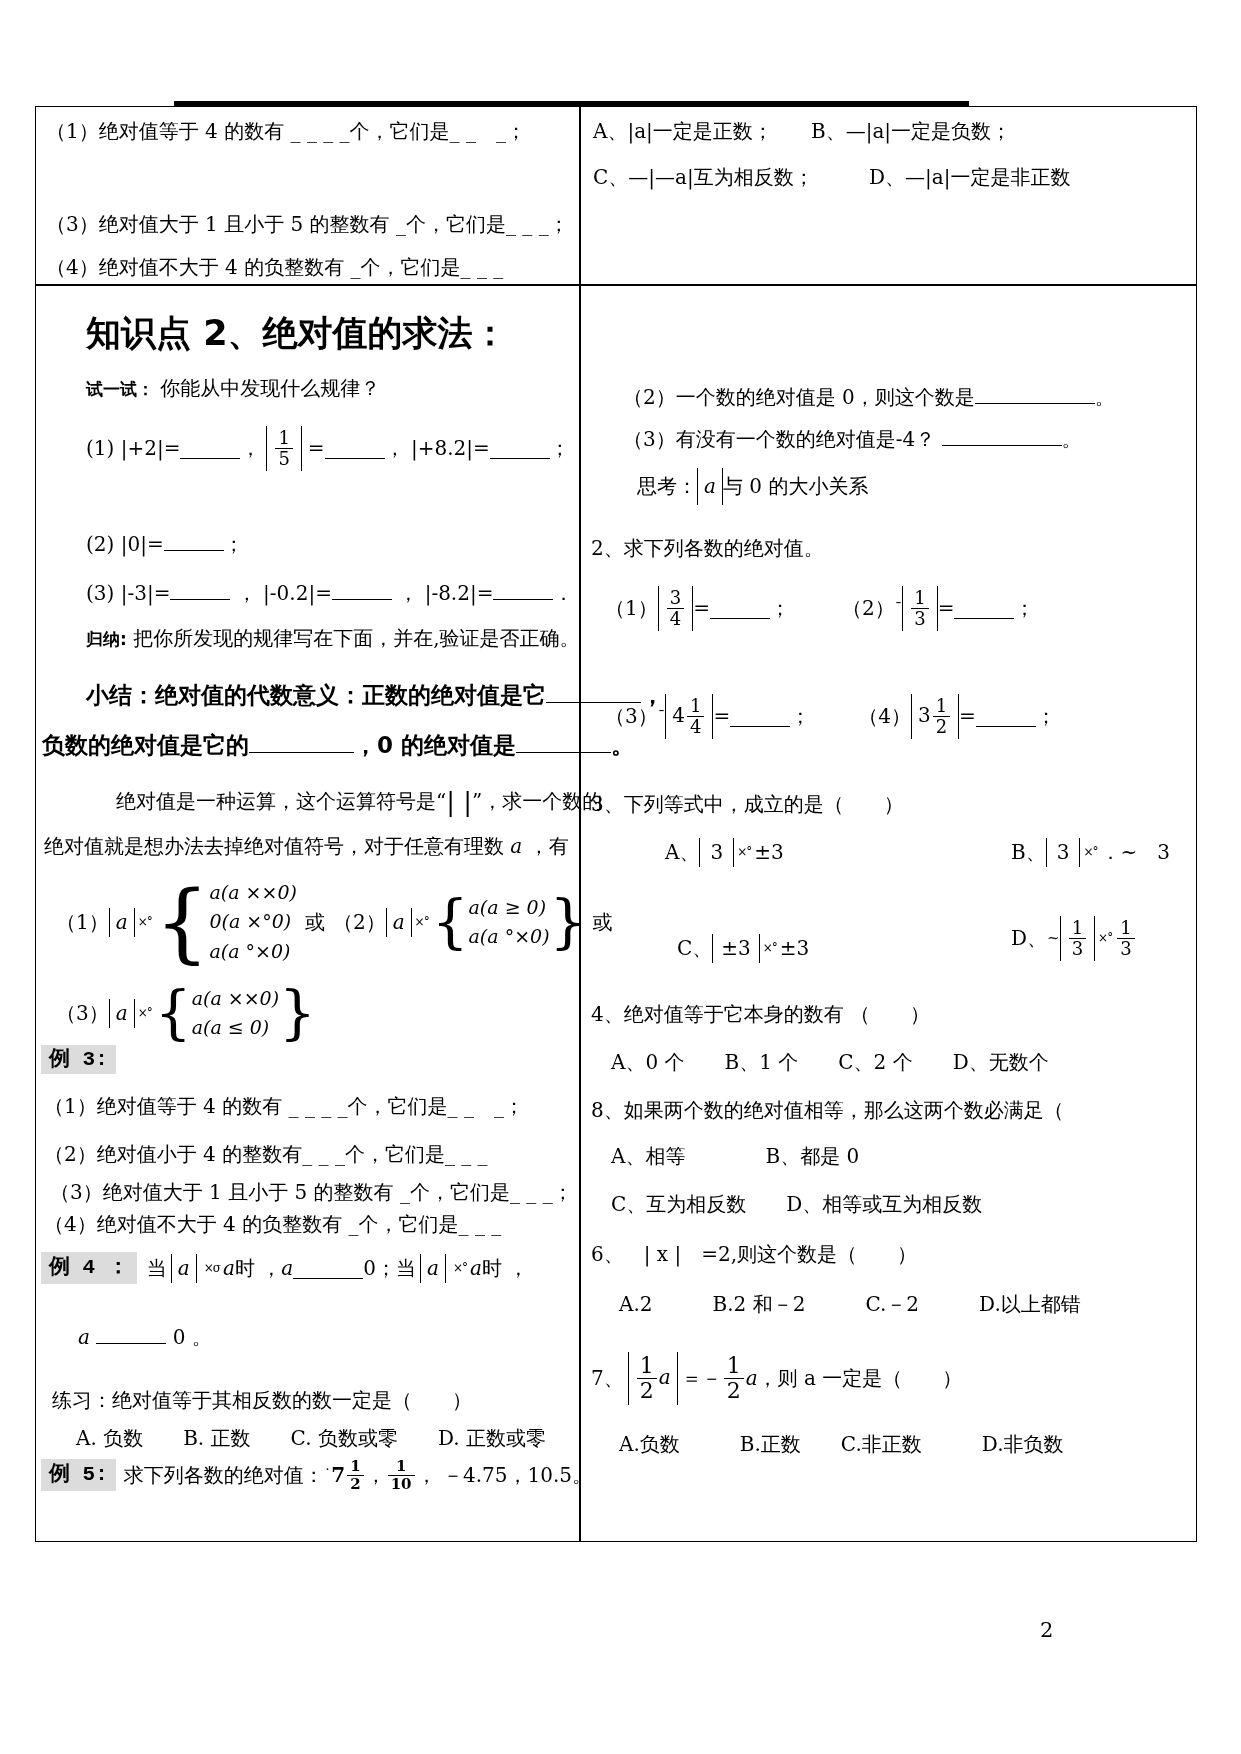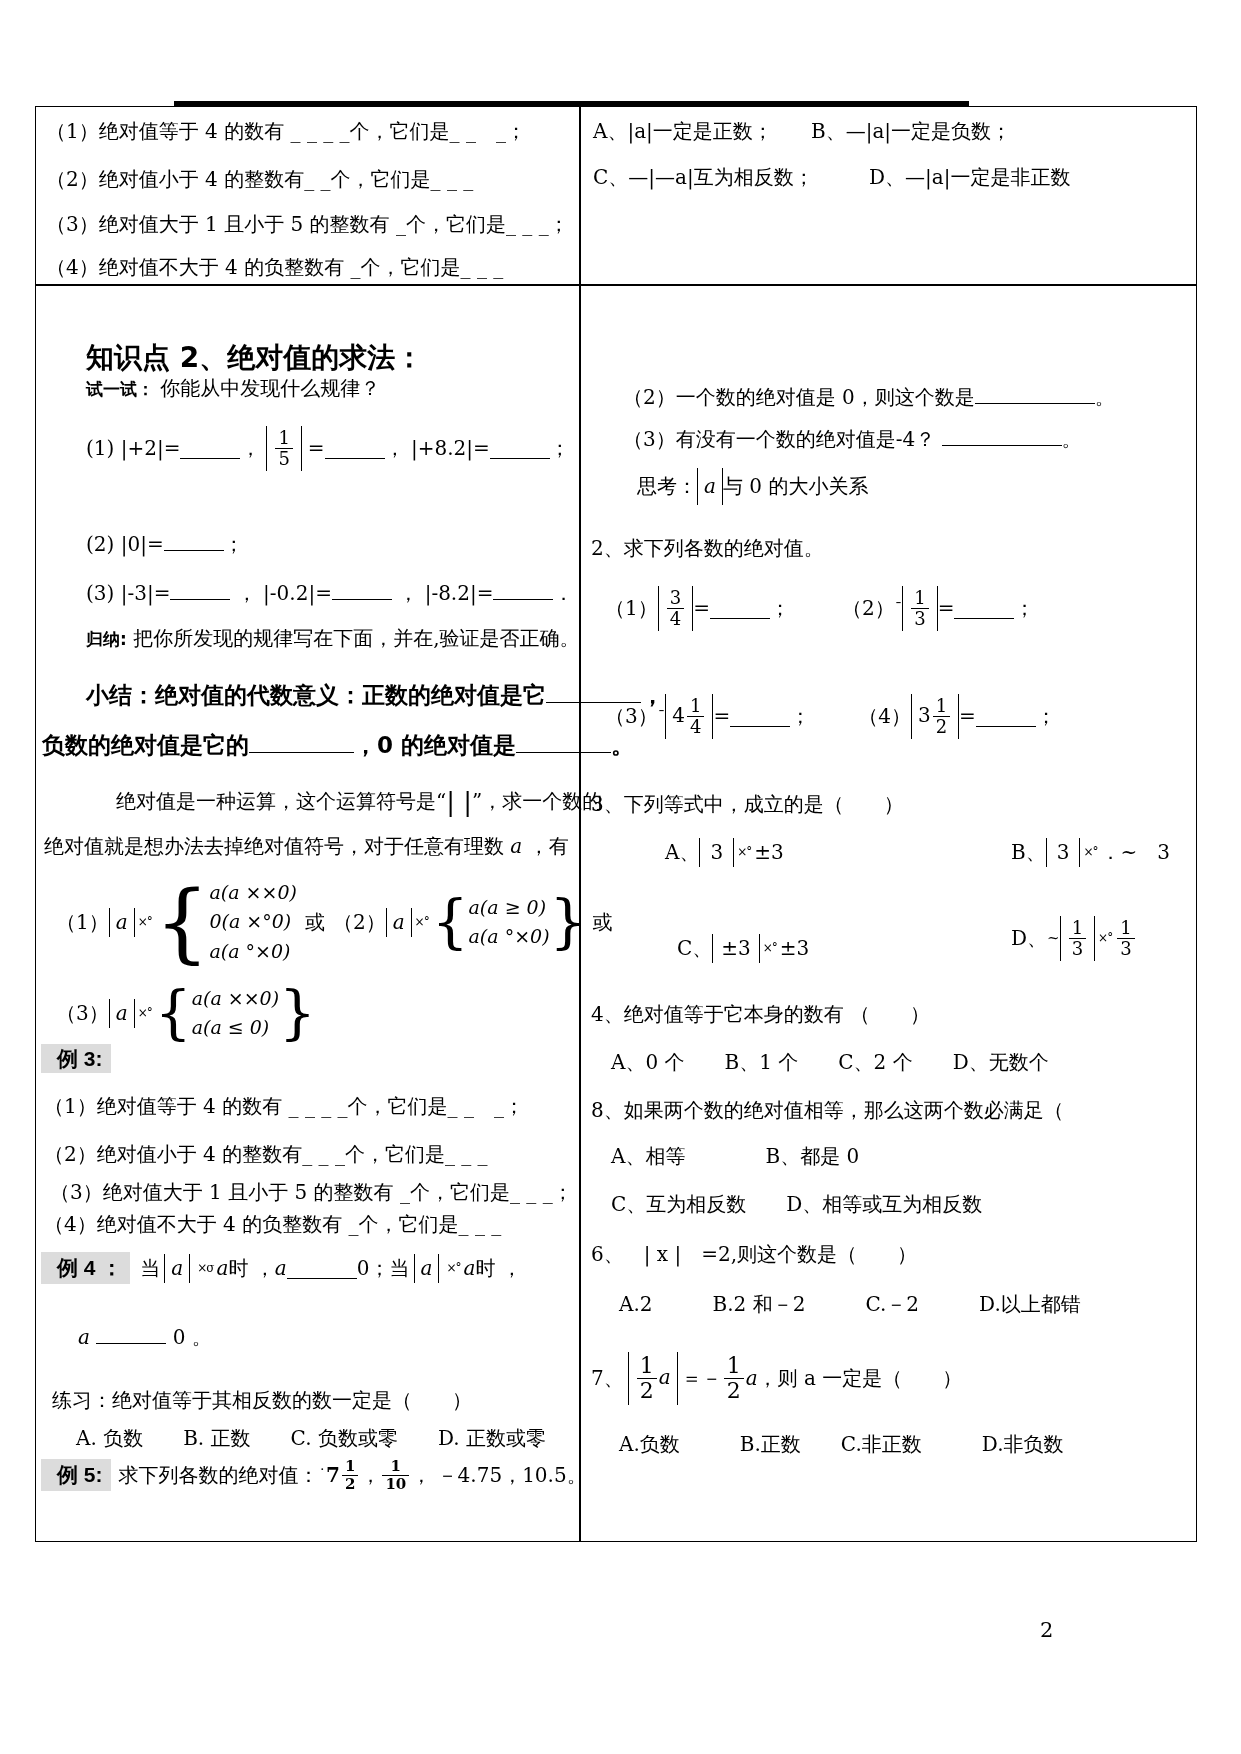--- a/index.html
+++ b/index.html
@@ -9,25 +9,25 @@
          border:1.6px solid #000;}
   .topbar{position:absolute;left:138px;top:-6px;width:795px;height:6px;background:#000;}
   .vline{position:absolute;left:543px;top:0;bottom:0;width:1.6px;background:#000;}
   .hline{position:absolute;left:0;top:177px;width:100%;height:1.6px;background:#000;}
   .cell{position:absolute;}
   .c-tl{left:0;top:0;width:541px;height:177px;}
   .c-tr{left:545px;top:0;right:0;height:177px;}
   .c-bl{left:0;top:179px;width:541px;bottom:0;}
   .c-br{left:545px;top:179px;right:0;bottom:0;}
   .ln{position:absolute;white-space:nowrap;font-size:20px;line-height:1.25;}
-  .hd1{font-family:"DejaVu Sans","Liberation Sans",sans-serif;font-weight:bold;font-size:28px;margin-top:28px;}
+  .hd1{font-family:"DejaVu Sans","Liberation Sans",sans-serif;font-weight:bold;font-size:35px;}
   .hd2{font-family:"DejaVu Sans","Liberation Sans",sans-serif;font-weight:bold;font-size:23px;margin-top:8px;}
   .bl-label{font-family:"DejaVu Sans","Liberation Sans",sans-serif;font-weight:bold;font-size:17px;}
-  .exl{background:#dcdcdc;font-family:Liberation Sans, sans-serif;
-       font-weight:bold;font-size:21px;padding:3px 8px 3px 16px;}
+  .exl{background:#dcdcdc;font-family:Liberation Mono, monospace;
+       font-weight:bold;font-size:21px;padding:3px 8px 3px 8px;}
   .blank{display:inline-block;border-bottom:1.6px solid #000;height:1.05em;vertical-align:baseline;}
   .w60{width:60px}.w70{width:70px}.w95{width:95px}.w105{width:105px}.w120{width:120px}
   .frac{display:inline-block;text-align:center;vertical-align:middle;
         font-size:18px;line-height:1.1;margin:0 2px;}
   .frac .fn{display:block;border-bottom:1.4px solid #000;padding:0 3px;}
   .frac .fd{display:block;padding:0 3px;}
   .bf{font-weight:bold;font-size:15px;}
   .ab{display:inline-block;border-left:1.6px solid #000;border-right:1.6px solid #000;
       padding:2px 6px;vertical-align:middle;}
   .m{font-style:italic;}
@@ -44,21 +44,20 @@
 </head>
 <body>
 
 <div class="table">
   <div class="topbar"></div>
   <div class="vline"></div>
   <div class="hline"></div>
 
   <div class="cell c-tl">
     <div class="ln" style="left:10px;top:12px">（1）绝对值等于 4 的数有 _ _ _ _个，它们是_ _　_；</div>
-    <div class="ln" style="left:10px;top:60px">（2）绝对值小于 4 的整数有_ _个，它们是_ _ _</div>
     <div class="ln" style="left:10px;top:105px">（3）绝对值大于 1 且小于 5 的整数有 _个，它们是_ _ _；</div>
     <div class="ln" style="left:10px;top:148px">（4）绝对值不大于 4 的负整数有 _个，它们是_ _ _</div>
   </div>
 
   <div class="cell c-tr">
     <div class="ln" style="left:12px;top:12px">A、|a|一定是正数；</div>
     <div class="ln" style="left:230px;top:12px">B、—|a|一定是负数；</div>
     <div class="ln" style="left:12px;top:58px">C、—|—a|互为相反数；</div>
     <div class="ln" style="left:288px;top:58px">D、—|a|一定是非正数</div>
   </div>

